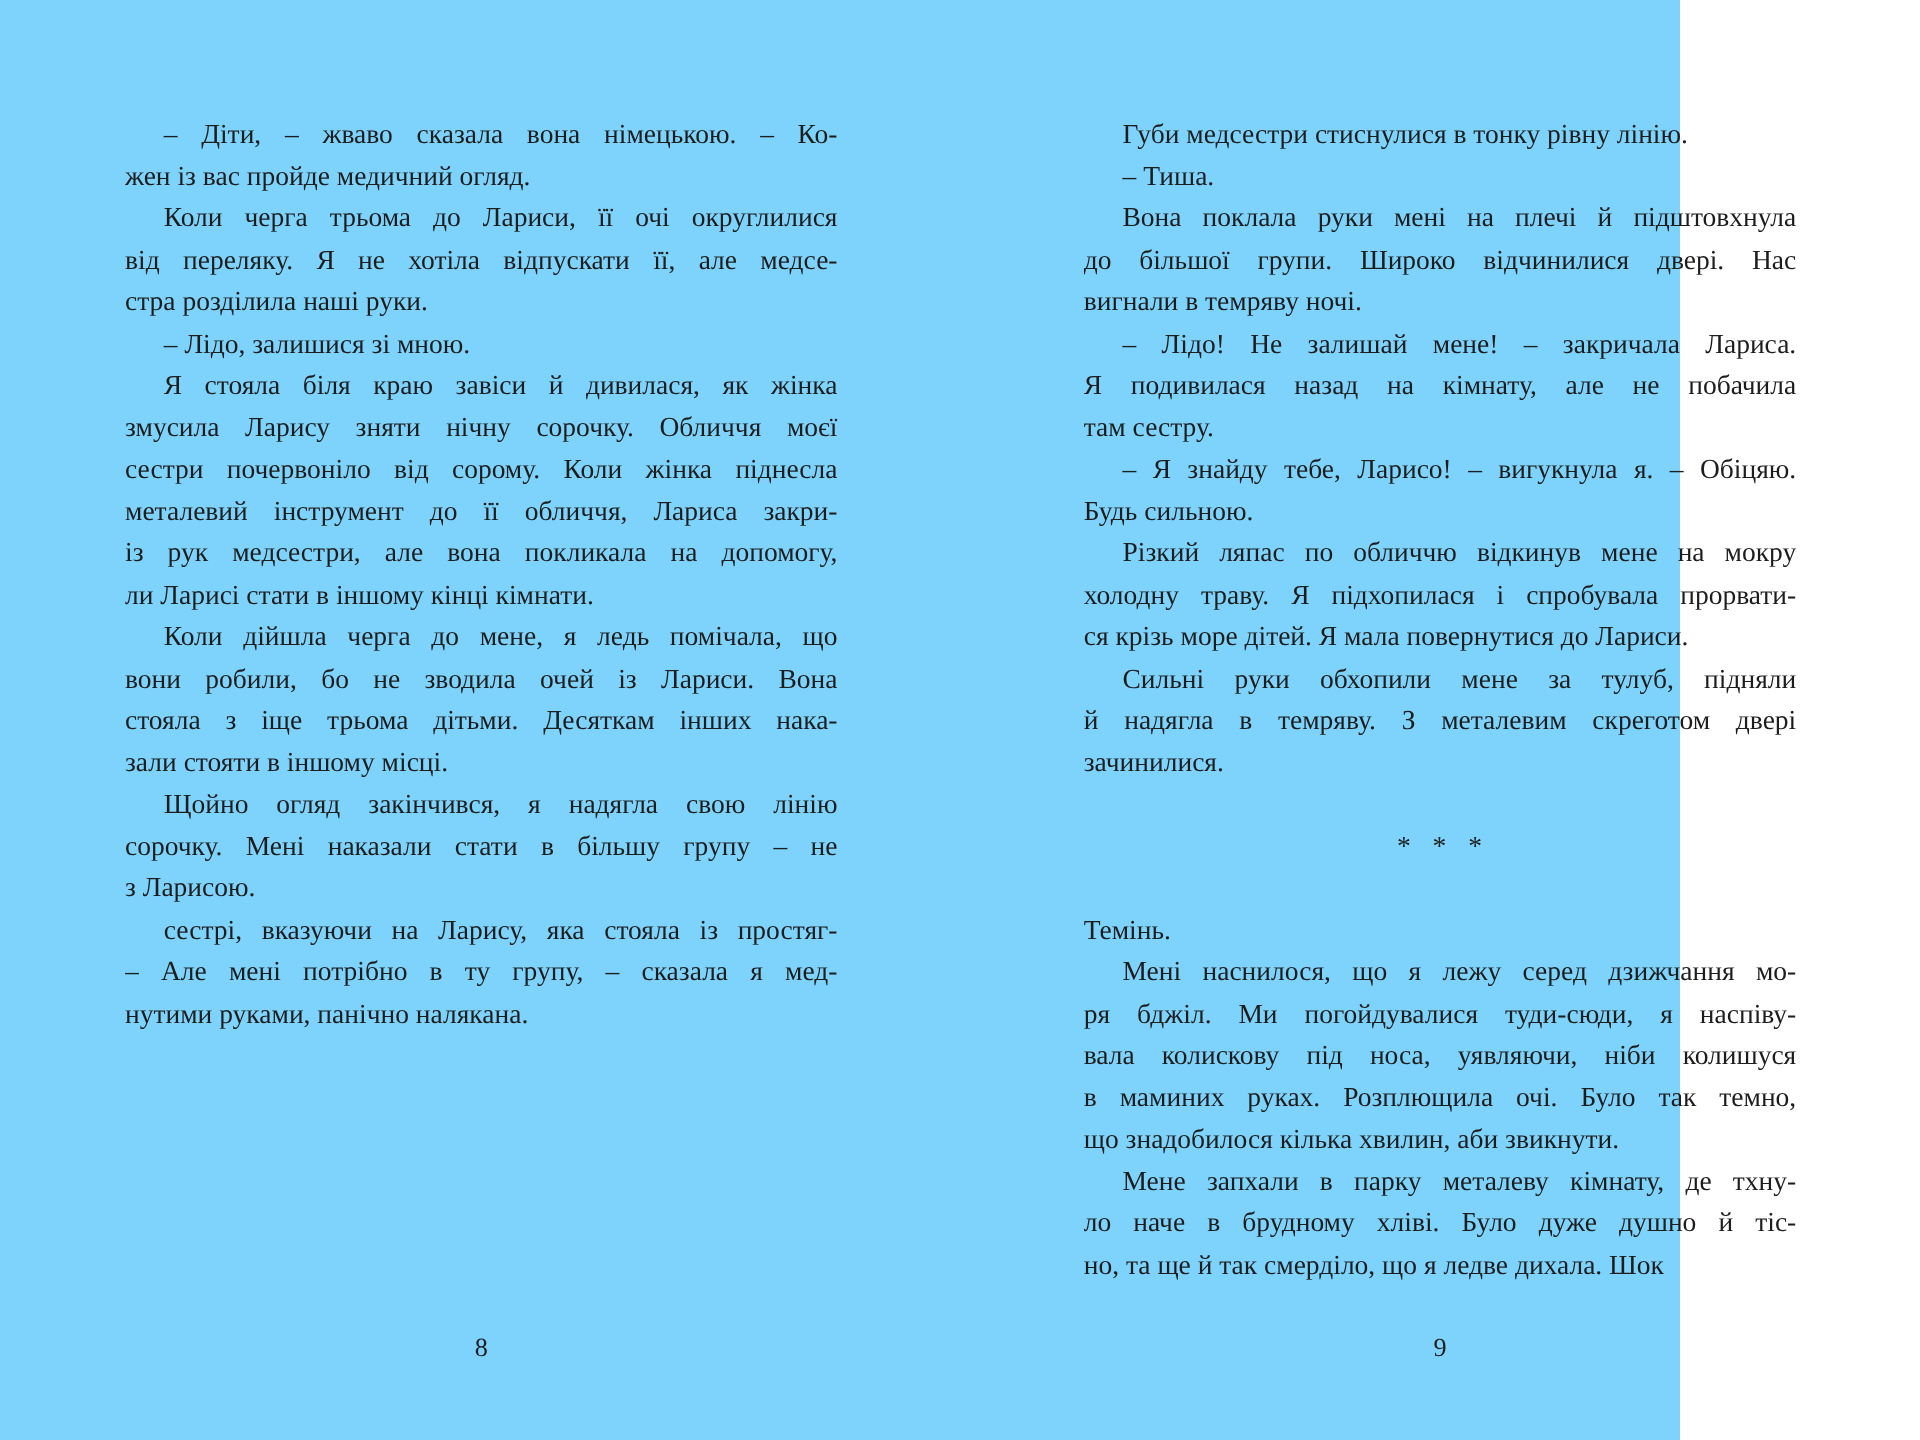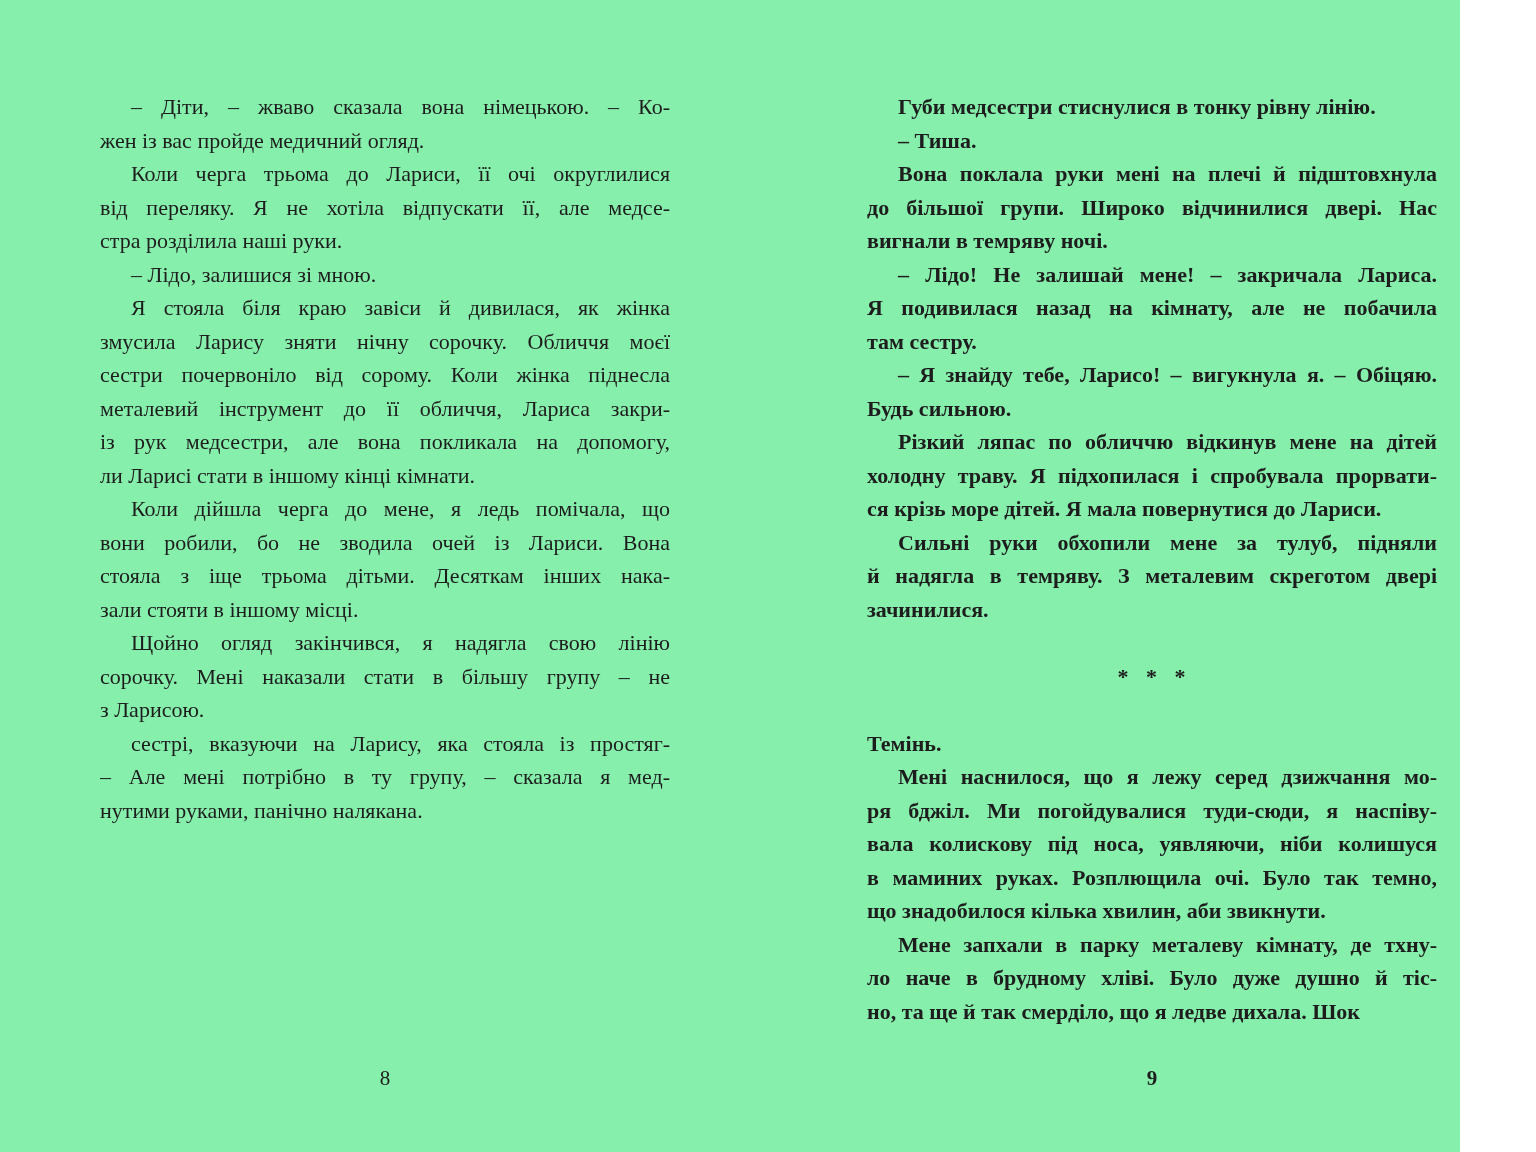--- a/index.html
+++ b/index.html
@@ -6,32 +6,32 @@
   body {
     width: 1536px;
     height: 1152px;
     background: #ffffff;
     font-family: "Liberation Serif", "DejaVu Serif", serif;
     color: #1d1d1d;
     overflow: hidden;
   }
   .spread {
     position: relative;
-    width: 1460px;
+    width: 1344px;
     height: 1152px;
-    background: #86efac;
+    background: #7dd3fc;
   }
   .page {
     position: absolute;
     top: 90px;
     width: 570px;
     height: 1040px;
   }
   .page-left  { left: 100px; }
-  .page-right { left: 867px; font-weight: bold; }
+  .page-right { left: 867px; }
 
   .line {
     font-size: 22px;
     line-height: 33.5px;
     height: 33.5px;
     overflow: hidden;
     white-space: normal;
   }
   
   .jline { text-align: justify; }
@@ -122,21 +122,21 @@
         <div class="para indent">
           <div class="line jline">– Лідо! Не залишай мене! – закричала Лариса.</div>
           <div class="line jline">Я подивилася назад на кімнату, але не побачила</div>
           <div class="line">там сестру.</div>
         </div>
         <div class="para indent">
           <div class="line jline">– Я знайду тебе, Ларисо! – вигукнула я. – Обіцяю.</div>
           <div class="line">Будь сильною.</div>
         </div>
         <div class="para indent">
-          <div class="line jline">Різкий ляпас по обличчю відкинув мене на дітей</div>
+          <div class="line jline">Різкий ляпас по обличчю відкинув мене на мокру</div>
           <div class="line jline">холодну траву. Я підхопилася і спробувала прорвати-</div>
           <div class="line">ся крізь море дітей. Я мала повернутися до Лариси.</div>
         </div>
         <div class="para indent">
           <div class="line jline">Сильні руки обхопили мене за тулуб, підняли</div>
           <div class="line jline">й надягла в темряву. З металевим скреготом двері</div>
           <div class="line">зачинилися.</div>
         </div>
         <div class="separator">* * *</div>
         <div class="para">

